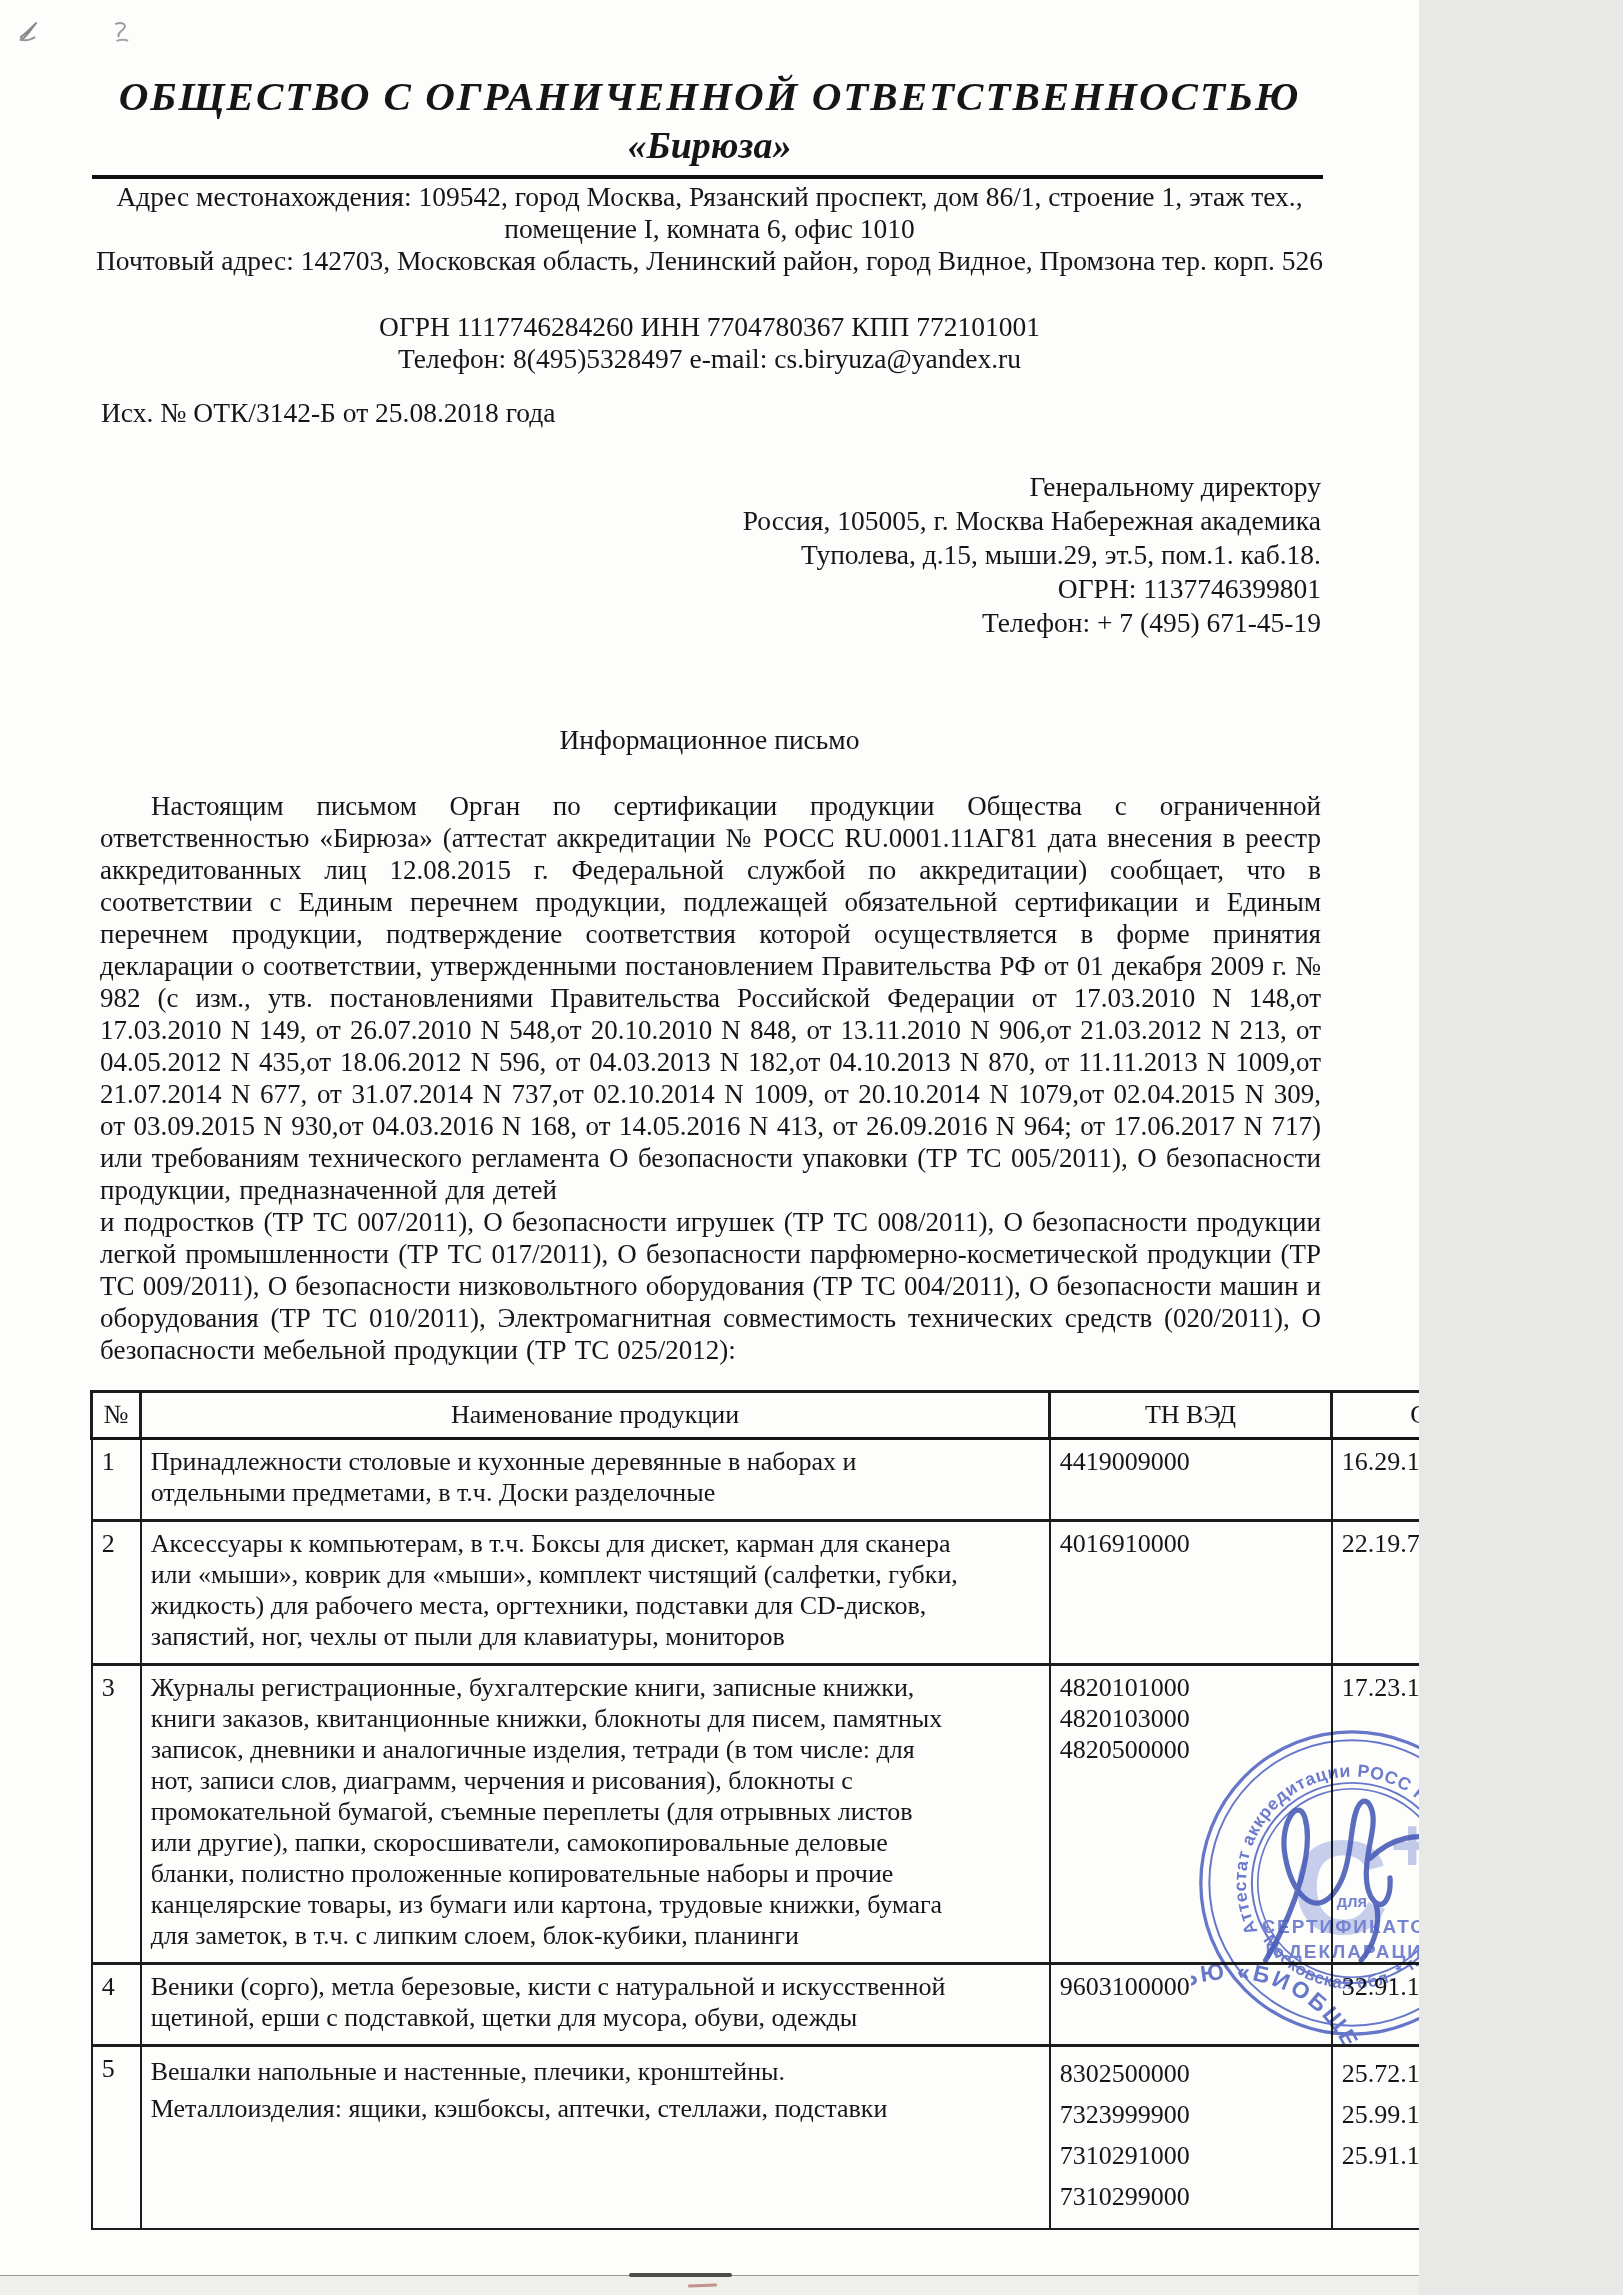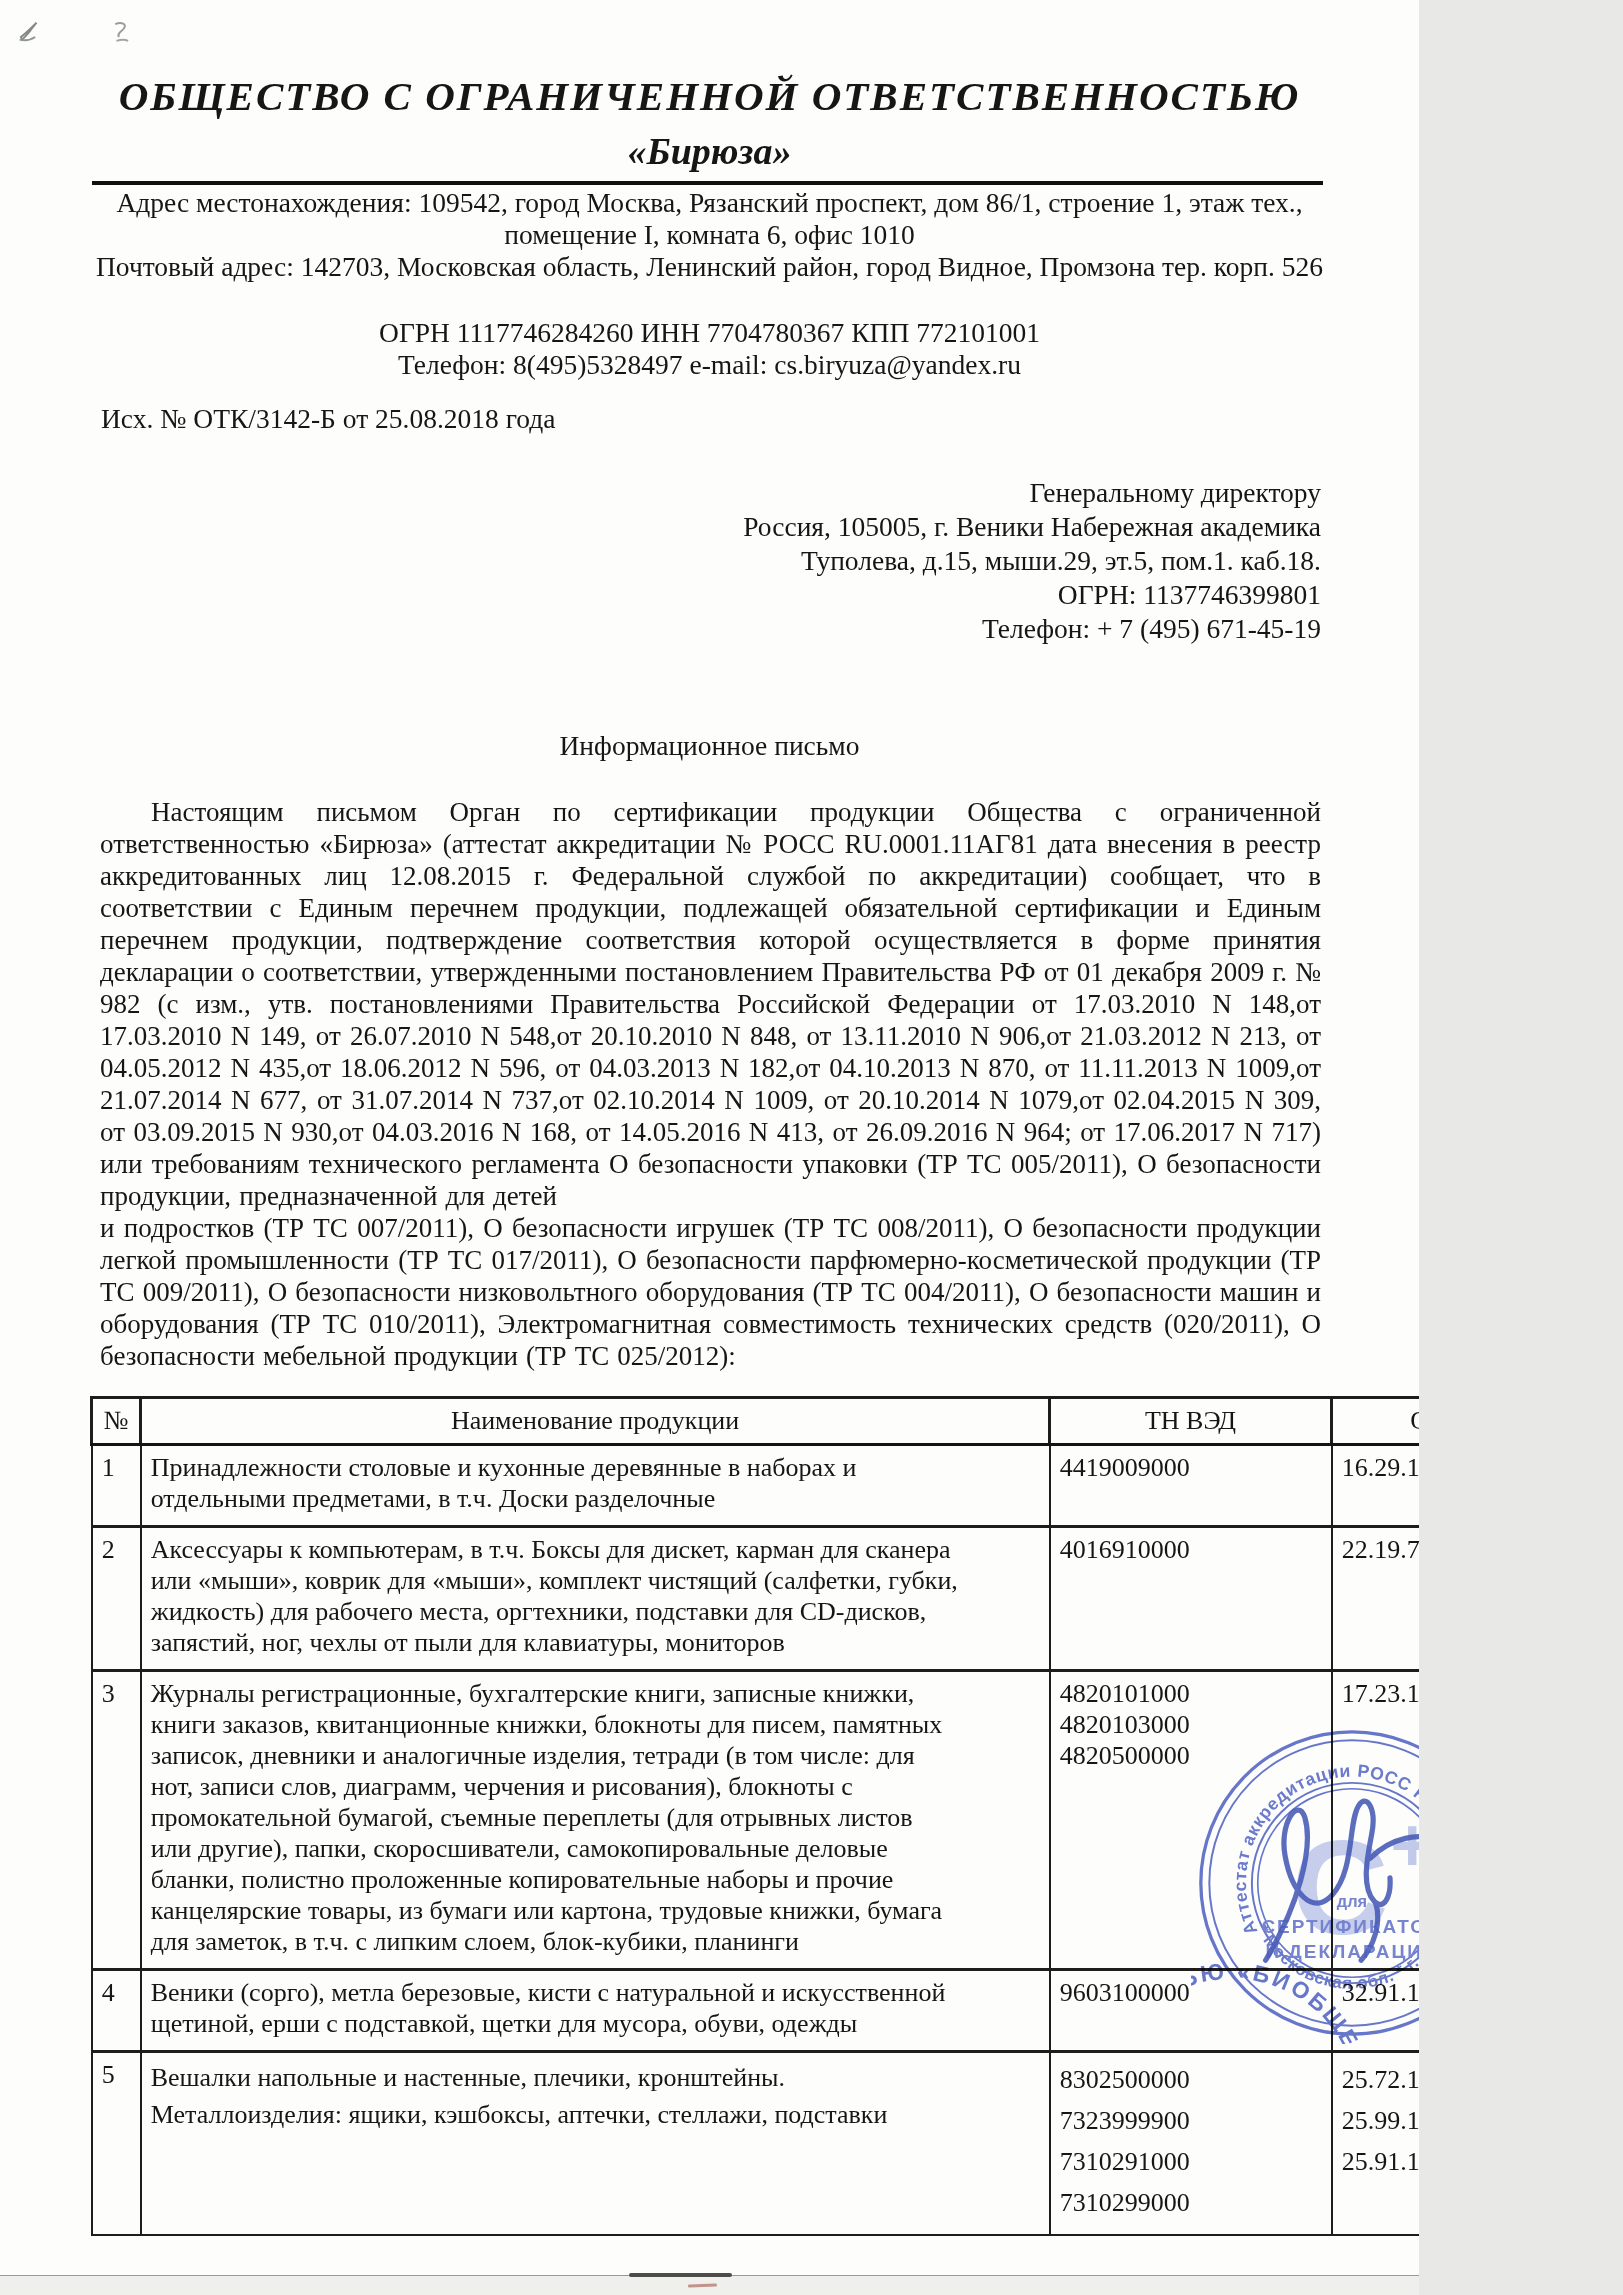--- a/index.html
+++ b/index.html
@@ -6,21 +6,21 @@
   html,body { background:#e8e8e6; }
   .page {
     position:relative; width:1419px; height:2295px;
     background:#fdfdfc; overflow:hidden;
     font-family:"Liberation Serif","DejaVu Serif",serif;
     color:#161616;
   }
   
   .letterhead { text-align:center; padding-top:73px; }
   .org-line1 { font-size:41px; font-weight:bold; font-style:italic; letter-spacing:2px; line-height:46px; }
-  .org-line2 { font-size:38px; font-weight:bold; font-style:italic; margin-top:11px; line-height:42px; }
+  .org-line2 { font-size:38px; font-weight:bold; font-style:italic; margin-top:5px; line-height:42px; }
   .head-rule { margin:9.2px 96px 0 92px; border-top:4.6px solid #101010; }
   .addr-block { margin-top:2px; font-size:27.5px; line-height:32px; }
   .reg-line { margin-top:34px; font-size:27.5px; line-height:32px; }
   .phone-line { font-size:27.5px; line-height:32px; }
   
   .ref-line { margin:22px 98px 0 101px; font-size:27.5px; line-height:32px; text-align:left; }
   .recipient { margin:41px 98px 0 101px; text-align:right; font-size:27.5px; line-height:34px; }
   
   .letter-title { margin-top:84px; text-align:center; font-size:27.5px; line-height:32px; }
   .body-paragraph {
@@ -86,21 +86,21 @@
       <div>Почтовый адрес: 142703, Московская область, Ленинский район, город Видное, Промзона тер. корп. 526</div>
     </div>
     <div class="reg-line">ОГРН 1117746284260 ИНН 7704780367 КПП 772101001</div>
     <div class="phone-line">Телефон: 8(495)5328497 e-mail: cs.biryuza@yandex.ru</div>
   </div>
 
   <div class="ref-line">Исх. № ОТК/3142-Б от 25.08.2018 года</div>
 
   <div class="recipient">
     <div>Генеральному директору</div>
-    <div>Россия, 105005, г. Веники Набережная академика</div>
+    <div>Россия, 105005, г. Москва Набережная академика</div>
     <div>Туполева, д.15, мыши.29, эт.5, пом.1. каб.18.</div>
     <div>ОГРН: 1137746399801</div>
     <div>Телефон: + 7 (495) 671-45-19</div>
   </div>
 
   <div class="letter-title">Информационное письмо</div>
 
   <p class="body-paragraph"><span>Настоящим письмом Орган по сертификации продукции Общества с ограниченной ответственностью «Бирюза» (аттестат аккредитации № РОСС RU.0001.11АГ81 дата внесения в реестр аккредитованных лиц  12.08.2015 г. Федеральной службой по аккредитации) сообщает, что в соответствии с Единым перечнем продукции, подлежащей обязательной сертификации и Единым перечнем продукции, подтверждение соответствия которой осуществляется в форме принятия декларации о соответствии, утвержденными постановлением Правительства РФ от 01 декабря 2009 г. № 982 (с изм., утв. постановлениями Правительства Российской Федерации от 17.03.2010 N 148,от 17.03.2010 N 149, от 26.07.2010 N 548,от 20.10.2010 N 848, от 13.11.2010 N 906,от 21.03.2012 N 213, от 04.05.2012 N 435,от 18.06.2012 N 596, от 04.03.2013 N 182,от 04.10.2013 N 870, от 11.11.2013 N 1009,от 21.07.2014 N 677, от 31.07.2014 N 737,от 02.10.2014 N 1009, от 20.10.2014 N 1079,от 02.04.2015 N 309, от 03.09.2015 N 930,от 04.03.2016 N 168, от 14.05.2016 N 413, от 26.09.2016 N 964; от 17.06.2017 N 717) или требованиям технического регламента О безопасности упаковки (ТР ТС 005/2011), О безопасности продукции, предназначенной для детей</span><br><span>и подростков (ТР ТС 007/2011), О безопасности игрушек (ТР ТС 008/2011), О безопасности продукции легкой промышленности (ТР ТС 017/2011), О безопасности парфюмерно-косметической продукции (ТР ТС 009/2011), О безопасности низковольтного оборудования (ТР ТС 004/2011), О безопасности машин и оборудования (ТР ТС 010/2011), Электромагнитная совместимость технических средств (020/2011), О безопасности мебельной продукции (ТР ТС 025/2012):</span></p>
 
   <table class="products">

